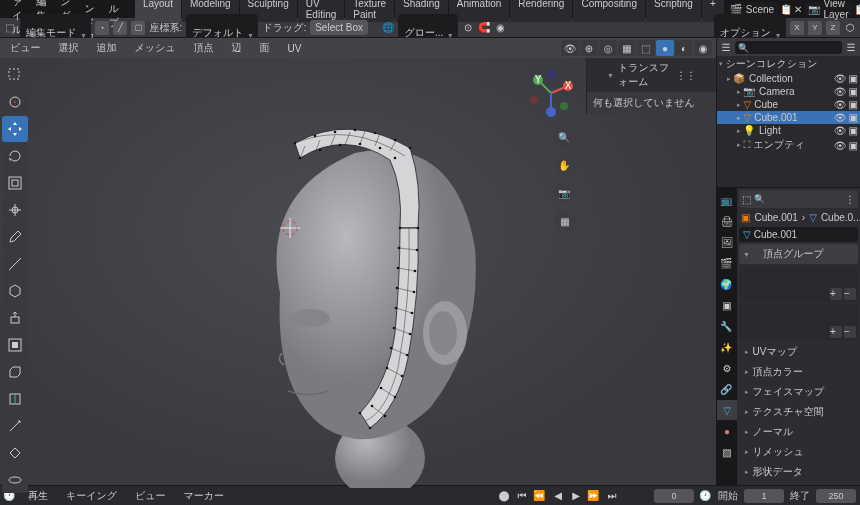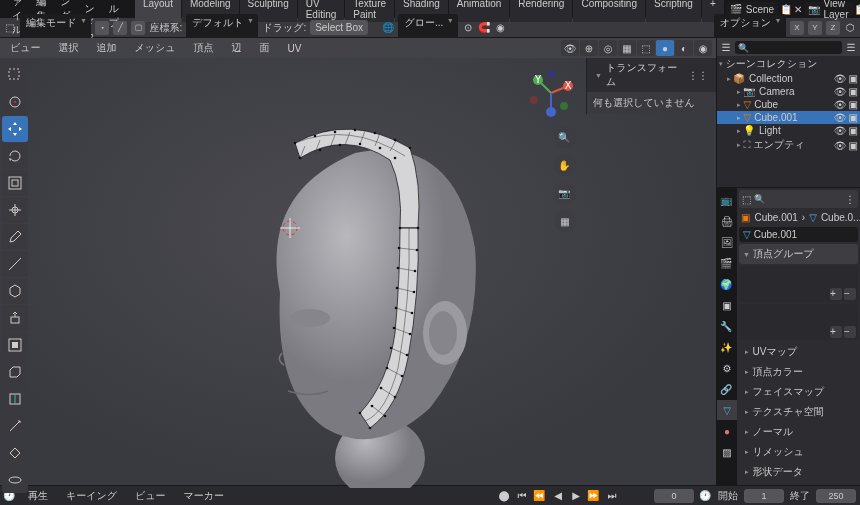--- a/index.html
+++ b/index.html
@@ -7,56 +7,56 @@
 .topbar{height:18px;background:#18181a;display:flex;align-items:center;padding:0 4px;gap:2px}
 .topbar .logo{width:14px;height:14px;background:#e87d0d;border-radius:50%;position:relative}
 .topbar .logo::after{content:"";position:absolute;inset:3px;background:#18181a;border-radius:50%;clip-path:polygon(50% 50%,100% 0,100% 100%,0 100%,0 0,50% 0)}
 .menu-item{padding:2px 6px;cursor:pointer}
 .workspace-tabs{display:flex;margin-left:8px;gap:0}
 .ws-tab{padding:2px 8px;background:#2a2a2e;border-top-left-radius:3px;border-top-right-radius:3px;margin-right:1px;cursor:pointer}
 .ws-tab.active{background:#424247}
 .scene-field{display:flex;align-items:center;background:#1c1c1f;border-radius:3px;padding:1px 4px;gap:3px;margin-left:auto;height:14px}
 .icn{width:12px;height:12px;display:inline-flex;align-items:center;justify-content:center}
 .toolbar2{height:20px;background:#39393e;display:flex;align-items:center;padding:0 4px;gap:4px;border-bottom:1px solid #18181a}
-.dd{background:#1c1c1f;border-radius:3px;padding:2px 6px;display:flex;align-items:flex-start;gap:3px;cursor:pointer;height:28px}
+.dd{background:#1c1c1f;border-radius:3px;padding:2px 6px;display:flex;align-items:flex-end;gap:3px;cursor:pointer;height:28px}
 .dd::after{content:"▾";font-size:8px;opacity:.6;margin-left:2px}
 .btn{background:#545459;border-radius:3px;padding:2px 5px;cursor:pointer;height:15px;display:flex;align-items:center}
 .axis-btn{width:14px;height:14px;background:#545459;border-radius:2px;display:flex;align-items:center;justify-content:center;font-size:8px;cursor:pointer}
 .main{display:flex;height:447px}
 .viewport-area{flex:1;position:relative;background:#3a3a3e}
 .left-tools{position:absolute;left:2px;top:4px;width:26px;display:flex;flex-direction:column;gap:1px;z-index:5}
 .tool{width:26px;height:26px;background:#39393e;border-radius:3px;display:flex;align-items:center;justify-content:center;cursor:pointer}
 .tool.active{background:#3873b8}
 .tool svg{width:16px;height:16px}
 .vp-header{position:absolute;top:0;left:0;right:0;height:20px;background:#424247;display:flex;align-items:center;padding:0 4px;gap:6px;z-index:4}
 .vp-info{position:absolute;top:24px;left:36px;font-size:9px;color:#bbb;z-index:4}
 .vp-canvas{position:absolute;inset:0;top:20px;background:radial-gradient(ellipse at 45% 40%,#4a4a50,#393940 70%)}
 .head-shape{position:absolute;left:200px;top:60px;width:310px;height:370px}
 .gizmo{position:absolute;right:140px;top:30px;width:50px;height:50px;z-index:5}
 .vp-icons{position:absolute;right:140px;top:88px;display:flex;flex-direction:column;gap:6px;z-index:5}
 .vp-icons .ic{width:22px;height:22px;background:rgba(60,60,65,.6);border-radius:11px;display:flex;align-items:center;justify-content:center;cursor:pointer}
 .n-panel{position:absolute;right:0;top:20px;width:130px;background:#39393e;border-left:1px solid #222;z-index:5}
-.n-panel .hdr{background:#2d2d31;padding:3px 8px;display:flex;align-items:center;gap:4px}
+.n-panel .hdr{background:#2d2d31;padding:3px 20px;display:flex;align-items:center;gap:4px}
 .n-panel .body{padding:4px 6px;font-size:9px;color:#888}
 .right-panel{width:144px;background:#323237;border-left:1px solid #18181a;display:flex;flex-direction:column}
 .outliner{height:150px;background:#29292e;border-bottom:1px solid #18181a;overflow:hidden}
 .out-hdr{height:18px;background:#39393e;display:flex;align-items:center;padding:0 3px;gap:3px}
 .out-row{display:flex;align-items:center;padding:1px 2px;gap:3px;font-size:9px;cursor:pointer}
 .out-row.sel{background:#3873b8}
 .out-row .vis{margin-left:auto;display:flex;gap:2px}
 .tri{font-size:7px;opacity:.6}
 .props{flex:1;display:flex;background:#2d2d31}
 .prop-tabs{width:20px;background:#18181a;display:flex;flex-direction:column;gap:1px;padding-top:2px}
 .ptab{width:20px;height:20px;display:flex;align-items:center;justify-content:center;cursor:pointer}
 .ptab.active{background:#3d3d42}
 .prop-body{flex:1;padding:2px;overflow:hidden}
 .prop-search{height:18px;background:#39393e;display:flex;align-items:center;padding:0 3px;gap:3px;border-radius:3px;margin-bottom:2px}
 .crumb{display:flex;align-items:center;gap:4px;padding:2px;font-size:9px}
 .field{background:#1c1c1f;border-radius:3px;padding:2px 4px;margin:2px 0;font-size:9px;display:flex;align-items:center;gap:3px}
-.section{background:#3d3d42;border-radius:3px;margin:2px 0;padding:3px 4px;font-size:9px;display:flex;align-items:center;gap:3px;cursor:pointer}
+.section{background:#3d3d42;border-radius:3px;margin:2px 0;padding:3px 4px;font-size:9px;display:flex;align-items:center;gap:13px;cursor:pointer}
 .section-body{background:#2a2a2e;height:36px;border-radius:3px;margin-bottom:2px;position:relative}
 .section-body .mini{position:absolute;bottom:2px;right:2px;display:flex;gap:2px}
 .section-body .mini span{width:12px;height:12px;background:#3d3d42;border-radius:2px}
 .list-item{padding:3px 6px;font-size:9px;display:flex;align-items:center;gap:4px;cursor:pointer}
 .timeline{height:20px;background:#29292e;border-top:1px solid #18181a;display:flex;align-items:center;padding:0 4px;gap:6px}
 .num-field{background:#545459;border-radius:3px;padding:2px 6px;font-size:9px;min-width:40px;text-align:center}
 .shading-icons{display:flex;gap:1px;margin-left:auto}
 .shading-icons span{width:18px;height:16px;background:#39393e;border-radius:2px;display:flex;align-items:center;justify-content:center;cursor:pointer}
 .shading-icons span.on{background:#3873b8}
 input{background:transparent;border:none;outline:none;color:#ccc;font-size:9px;width:100%}

